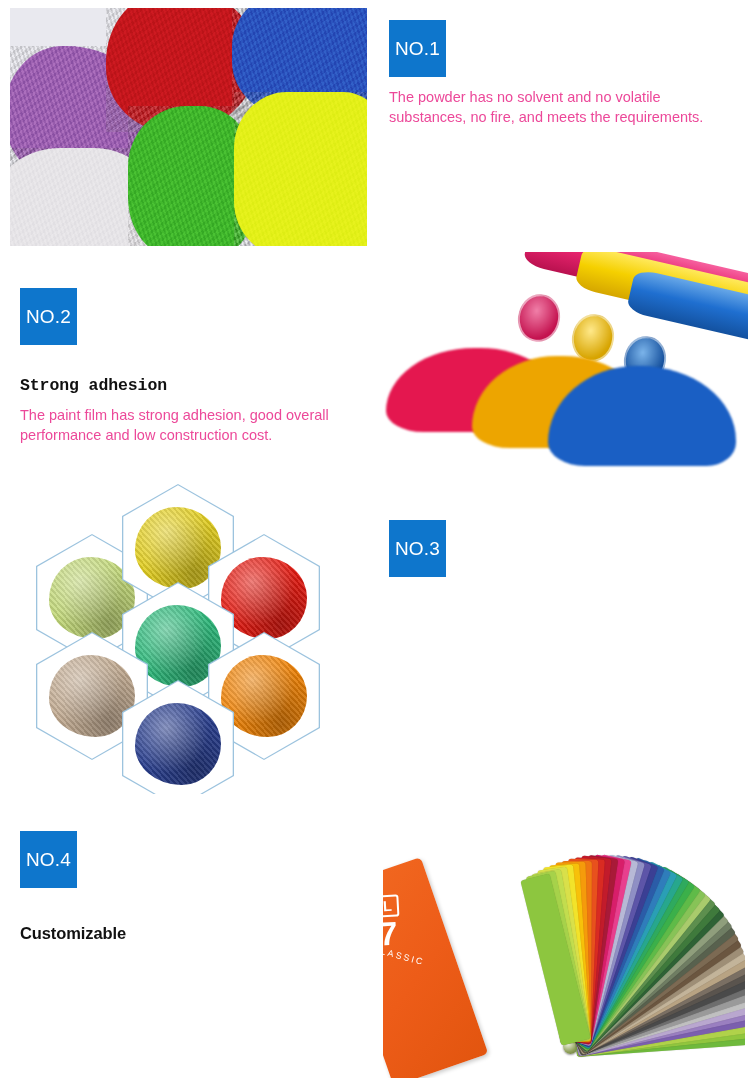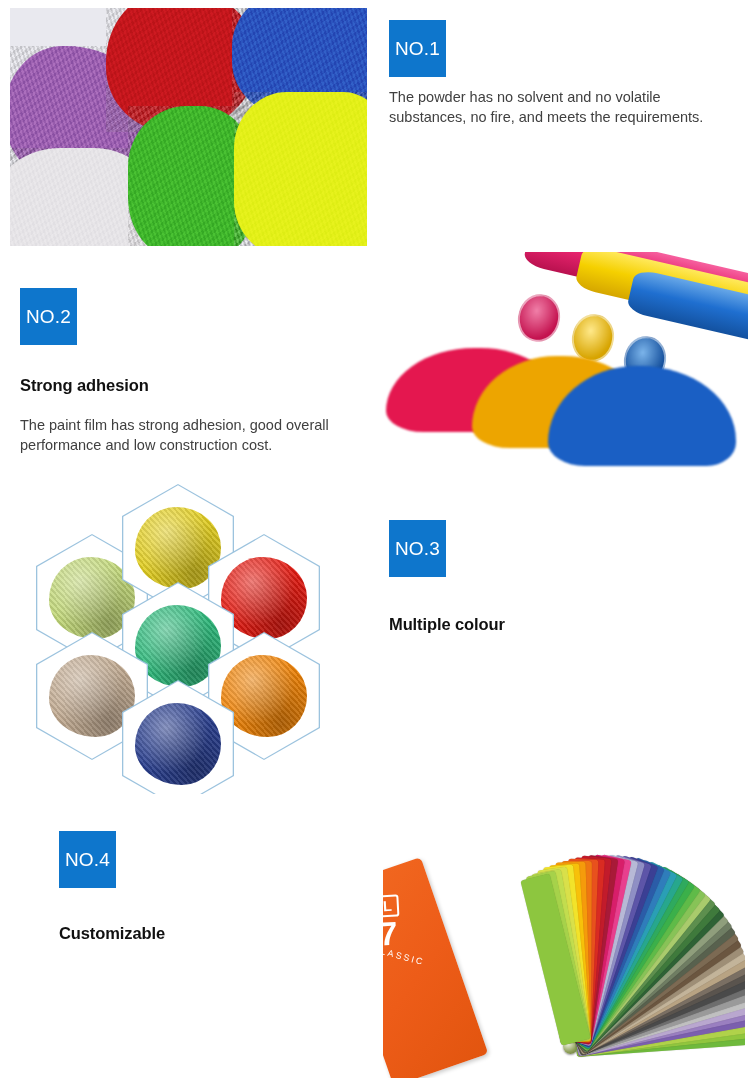--- a/index.html
+++ b/index.html
@@ -35,38 +35,38 @@
   .feat-title {
     font-size: 16.5px;
     font-weight: bold;
     color: #111111;
     letter-spacing: -.1px;
     white-space: nowrap;
   }
   .feat-body {
     font-size: 14.5px;
     font-weight: 400;
-    color: #404040;
+    color: #ec4899;
     line-height: 1.35;
   }
 
   
   #block-1 { left: 389px; top: 20px; width: 352px; }
   #block-1 .feat-title { margin-top: 32px; }
   #block-1 .feat-body  { margin-top: 11px; width: 340px; }
 
   #block-2 { left: 20px; top: 288px; width: 340px; }
-  #block-2 .feat-title { margin-top: 31px; }
-  #block-2 .feat-body  { margin-top: 21px; width: 330px; }
+  #block-2 .feat-title { margin-top: 31px; font-family: Liberation Mono, monospace; }
+  #block-2 .feat-body  { margin-top: 11px; width: 330px; }
 
   #block-3 { left: 389px; top: 520px; width: 355px; }
   #block-3 .feat-title { margin-top: 38px; }
   #block-3 .feat-body  { margin-top: 27px; width: 352px; }
 
-  #block-4 { left: 20px; top: 831px; width: 330px; margin-left: 39px; }
+  #block-4 { left: 20px; top: 831px; width: 330px; }
   #block-4 .feat-title { margin-top: 36px; }
   #block-4 .feat-body  { margin-top: 28px; width: 320px; }
 
   
   .photo { position: absolute; overflow: hidden; }
 
   
   #photo-powder-blocks { left: 10px; top: 8px; width: 357px; height: 238px; }
   #photo-powder-blocks .pb-stage { position: absolute; inset: 0; background: #e9e9ef; }
   .pb { position: absolute; filter: blur(0.4px); }
@@ -241,21 +241,20 @@
   </div>
   <div class="hexcell" style="left:110px;top:208px;">
     <div class="hexoutline"></div>
       <div class="hexinner"></div>
     <div class="pile" style="background:#2a3f8f;"></div>
   </div>
 </div>
 
 <div class="feature-block" id="block-3">
   <div class="badge">NO.3</div>
-  <div class="feat-title">Multiple colour</div>
 </div>
 
 <div class="feature-block" id="block-4">
   <div class="badge">NO.4</div>
   <div class="feat-title">Customizable</div>
 </div>
 
 <div class="photo" id="photo-ral">
   <div id="fan-leaves">
       <div class="fan-leaf" style="background: rgb(141, 198, 63); transform: rotate(-14deg); height: 170px; z-index: 50;"></div>

